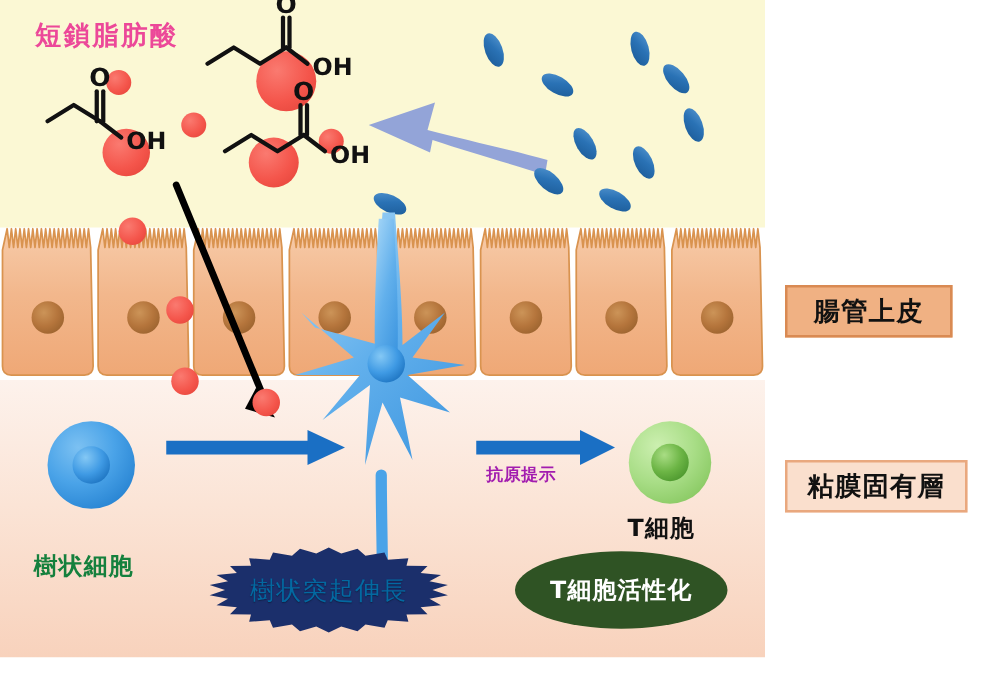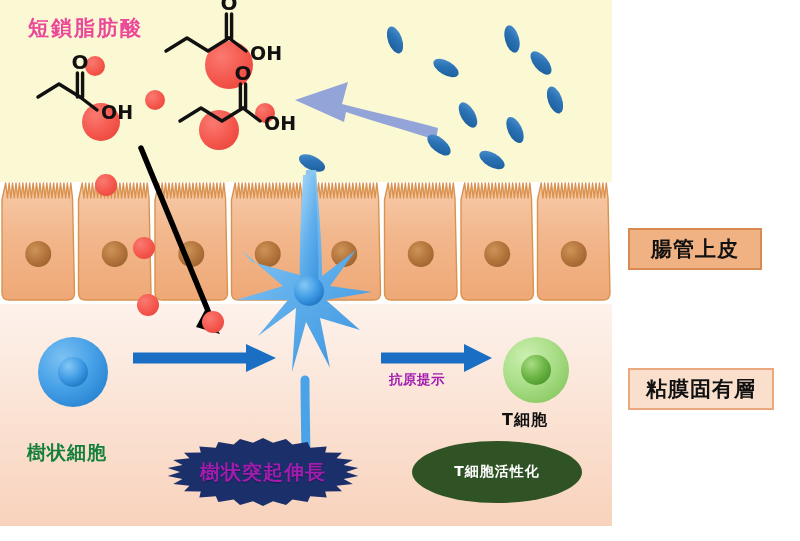--- a/index.html
+++ b/index.html
@@ -62,51 +62,51 @@
   #label-scfa-title {
     left: 28px; top: 14px;
     font-size: 21px; color: #ec4899; letter-spacing: 2px;
   }
   #label-dc {
     left: 27px; top: 412px;
     font-size: 19px; color: #15803d; letter-spacing: 1px; margin-top: 28px;
   }
   #label-tcell {
     left: 502px; top: 410px;
-    font-size: 16px; color: #111; letter-spacing: 1px;
+    font-size: 19px; color: #111; letter-spacing: 1px;
   }
   #label-scfa-stim {
     left: 136px; top: 371px;
     font-size: 13.5px; color: #111; letter-spacing: 0.5px;
   }
   #label-antigen {
     left: 389px; top: 371px;
     font-size: 13.5px; color: #a21caf; letter-spacing: 0.5px;
   }
 
   
   #burst-dendrite {
     position: absolute; left: 165px; top: 437px; width: 196px; height: 70px;
   }
   #burst-dendrite .burst-text {
     position: absolute; left: 0; top: 0; width: 196px; height: 70px;
     display: flex; align-items: center; justify-content: center;
-    color: #a21caf; font-weight: bold; font-size: 20px; letter-spacing: 1px;
+    color: #0369a1; font-weight: normal; font-size: 20px; letter-spacing: 1px;
     text-shadow: 0 1px 1px rgba(0,0,0,.35);
   }
 
   
   #burst-tcell {
     position: absolute; left: 412px; top: 441px; width: 170px; height: 62px;
     border-radius: 50%;
     background: #2f5324;
     display: flex; align-items: center; justify-content: center;
   }
   #burst-tcell .burst-text {
-    color: #ffffff; font-weight: bold; font-size: 14px; letter-spacing: 1px;
+    color: #ffffff; font-weight: bold; font-size: 19px; letter-spacing: 1px;
   }
 
   svg { display: block; overflow: visible; }
   .abs-svg { position: absolute; left: 0; top: 0; }
 </style>
 </head>
 <body>
 
 <div id="root">
 

